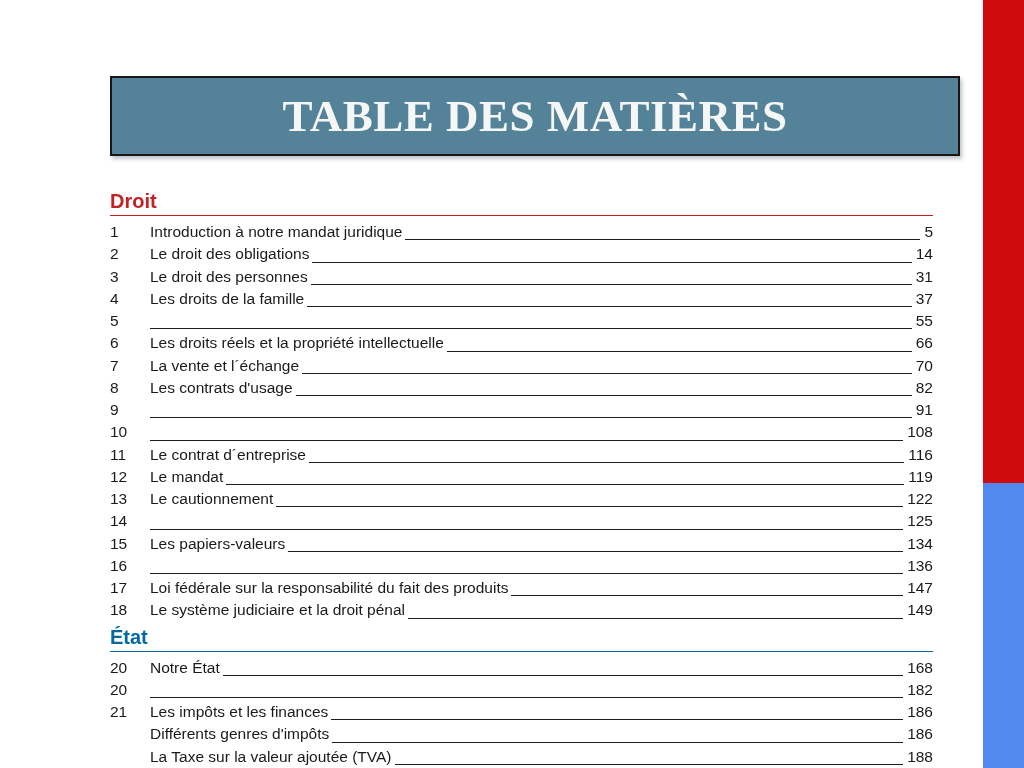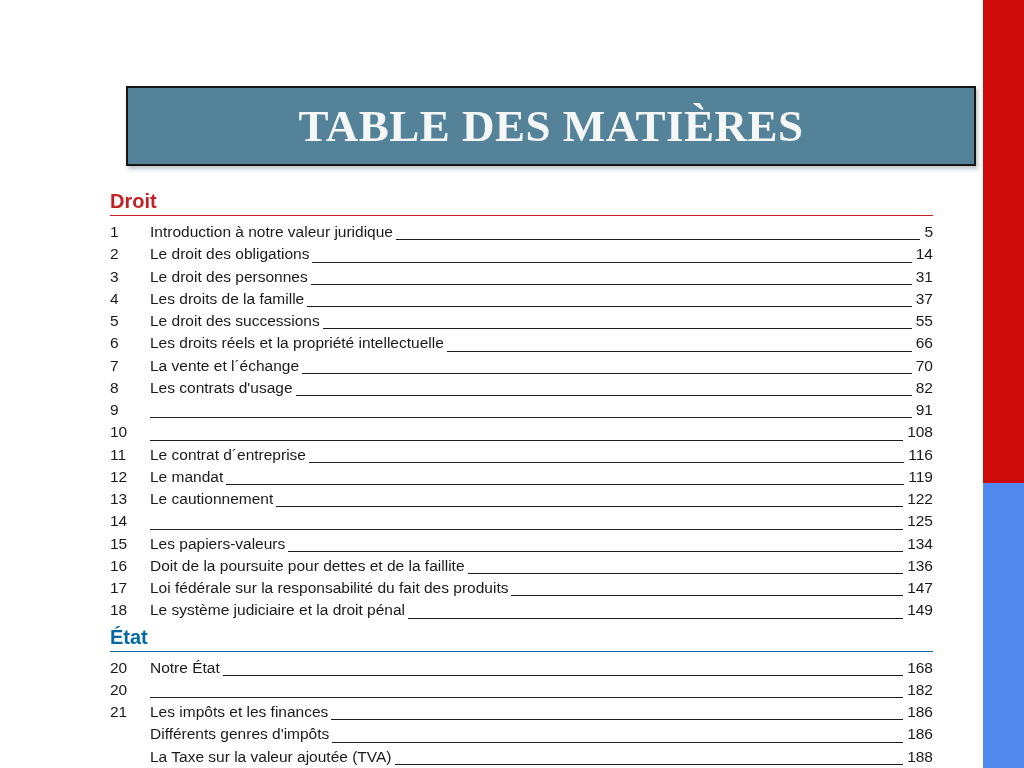--- a/index.html
+++ b/index.html
@@ -11,27 +11,26 @@
     color: #1a1a1a;
   }
 
   
   .stripe { position: absolute; right: 0; width: 41px; }
   #stripe-red  { top: 0;     height: 483px; background: #cf0a0a; }
   #stripe-blue { top: 483px; height: 285px; background: #5289ee; }
 
   
   .banner {
-    position: absolute; left: 110px; top: 86px;
+    position: absolute; left: 110px; top: 76px;
     width: 846px; height: 76px;
     border: 2px solid #161616;
     background: #548399;
     display: flex; align-items: center; justify-content: center;
     box-shadow: 2px 3px 4px rgba(110,120,130,0.45);
-    margin-left: 16px;
   }
   .banner h1 {
     margin: 0;
     font-family: "Liberation Serif", serif;
     font-weight: bold;
     font-size: 45px;
     letter-spacing: 0.5px;
     color: #f5f7f7;
   }
 
@@ -62,21 +61,21 @@
 <div class="stripe" id="stripe-blue" style="background: rgb(82, 137, 238);"></div>
 
 <div class="banner" id="banner" style="background: rgb(84, 131, 153); border-color: rgb(22, 22, 22);">
   <h1 style="color: rgb(245, 247, 247);">TABLE DES MATIÈRES</h1>
 </div>
 
 <div class="toc" id="toc">
     <div class="section-title" style="color: rgb(195, 33, 37);">Droit</div>
     <div class="row">
       <span class="num">1</span>
-      <span class="label">Introduction à notre valeur juridique</span>
+      <span class="label">Introduction à notre mandat juridique</span>
       <span class="leader"></span>
       <span class="pg">5</span>
     </div>
     <div class="row">
       <span class="num">2</span>
       <span class="label">Le droit des obligations</span>
       <span class="leader"></span>
       <span class="pg">14</span>
     </div>
     <div class="row">
@@ -86,21 +85,20 @@
       <span class="pg">31</span>
     </div>
     <div class="row">
       <span class="num">4</span>
       <span class="label">Les droits de la famille</span>
       <span class="leader"></span>
       <span class="pg">37</span>
     </div>
     <div class="row">
       <span class="num">5</span>
-      <span class="label">Le droit des successions</span>
       <span class="leader"></span>
       <span class="pg">55</span>
     </div>
     <div class="row">
       <span class="num">6</span>
       <span class="label">Les droits réels et la propriété intellectuelle</span>
       <span class="leader"></span>
       <span class="pg">66</span>
     </div>
     <div class="row">
@@ -149,21 +147,20 @@
       <span class="pg">125</span>
     </div>
     <div class="row">
       <span class="num">15</span>
       <span class="label">Les papiers-valeurs</span>
       <span class="leader"></span>
       <span class="pg">134</span>
     </div>
     <div class="row">
       <span class="num">16</span>
-      <span class="label">Doit de la poursuite pour dettes et de la faillite</span>
       <span class="leader"></span>
       <span class="pg">136</span>
     </div>
     <div class="row">
       <span class="num">17</span>
       <span class="label">Loi fédérale sur la responsabilité du fait des produits</span>
       <span class="leader"></span>
       <span class="pg">147</span>
     </div>
     <div class="row">

